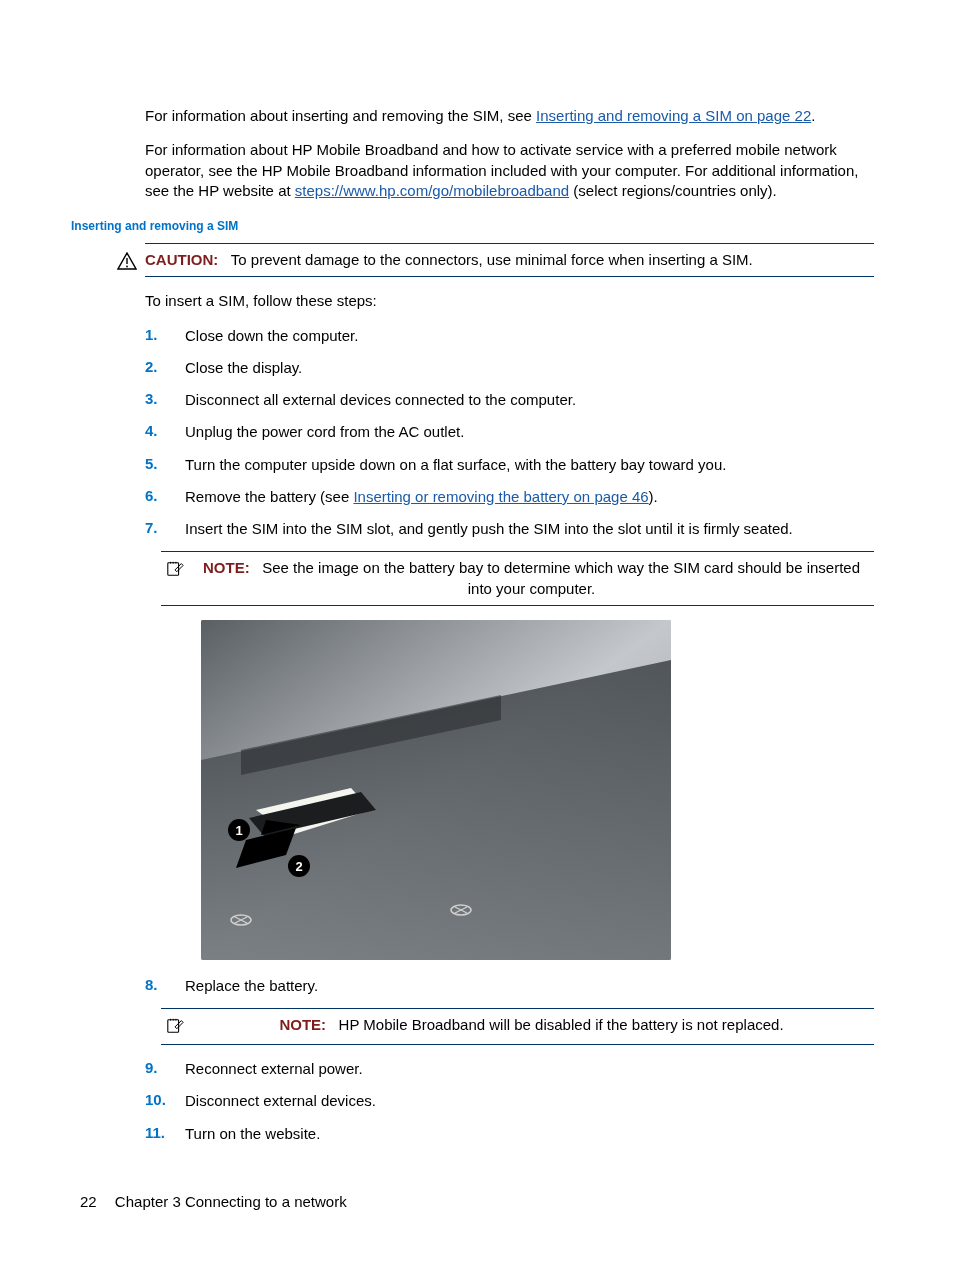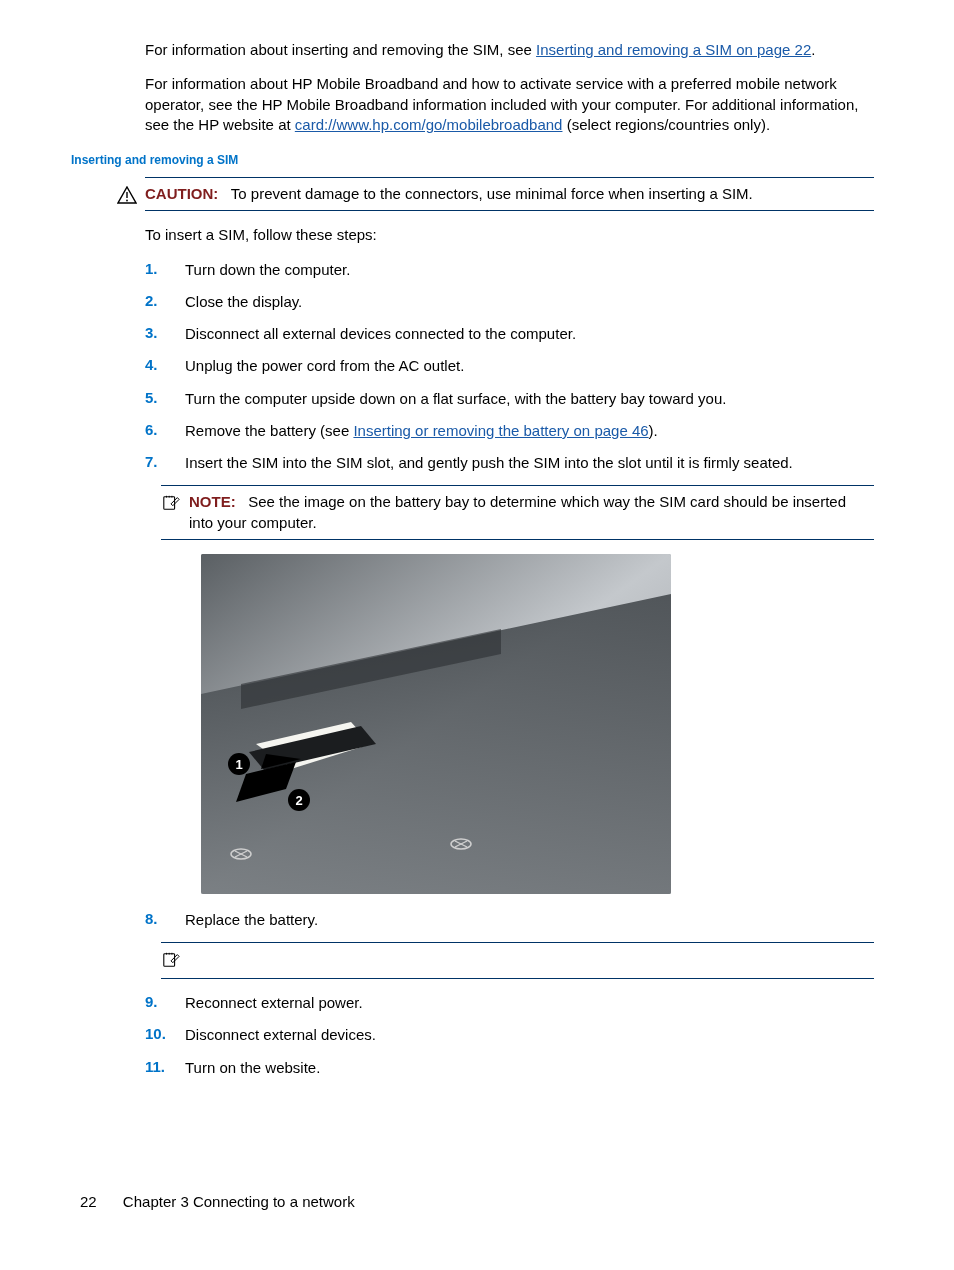--- a/index.html
+++ b/index.html
@@ -7,21 +7,21 @@
     font-size: 15px;
     color: #000;
     margin: 0;
     padding: 0;
     background: #fff;
   }
   .page {
     width: 954px;
     height: 1270px;
     position: relative;
-    padding: 40px 80px 0 80px;
+    padding: 106px 80px 0 80px;
     box-sizing: border-box;
   }
   .content {
     margin-left: 65px;
   }
   p {
     margin: 0 0 14px 0;
     line-height: 1.35;
   }
   a.link {
@@ -59,20 +59,21 @@
     color: #7f1d1d;
     font-weight: bold;
   }
   .callout-inner {
     border-top: 1.5px solid #003366;
     border-bottom: 1.5px solid #003366;
     padding: 6px 0;
     margin: 4px 0 14px 0;
     display: flex;
     align-items: flex-start;
+    text-align: center;
   }
   .callout-inner .icon-col {
     width: 28px;
     flex: 0 0 28px;
     padding-top: 2px;
   }
   .callout-inner .text-col {
     flex: 1;
     line-height: 1.35;
   }
@@ -103,34 +104,34 @@
     border-radius: 2px;
     position: relative;
     overflow: hidden;
   }
   .footer {
     position: absolute;
     bottom: 60px;
     left: 80px;
     font-size: 15px;
   }
-  .footer .pagenum { margin-right: 22px; }
+  .footer .pagenum { margin-right: 14px; }
 </style>
 </head>
 <body>
 
 <div class="page">
   <div class="content">
 
     <p>
       <span>For information about inserting and removing the SIM, see </span><a href="#" class="link">Inserting and removing a SIM on page 22</a><span>.</span>
     </p>
 
     <p>
-      <span>For information about HP Mobile Broadband and how to activate service with a preferred mobile network operator, see the HP Mobile Broadband information included with your computer. For additional information, see the HP website at </span><a href="#" class="link">card://www.hp.com/go/mobilebroadband</a><span> (select regions/countries only).</span>
+      <span>For information about HP Mobile Broadband and how to activate service with a preferred mobile network operator, see the HP Mobile Broadband information included with your computer. For additional information, see the HP website at </span><a href="#" class="link">steps://www.hp.com/go/mobilebroadband</a><span> (select regions/countries only).</span>
     </p>
 
     <h2 class="section-heading">Inserting and removing a SIM</h2>
 
     <div class="callout">
       <div class="icon-col">
         <svg width="20" height="18" viewBox="0 0 20 18">
           <path d="M10 1 L19 17 L1 17 Z" fill="none" stroke="#000" stroke-width="1.4"></path>
           <line x1="10" y1="6" x2="10" y2="12" stroke="#000" stroke-width="1.4"></line>
           <circle cx="10" cy="14.5" r="0.9" fill="#000"></circle>
@@ -139,21 +140,21 @@
       <div class="text-col">
         <span class="callout-label">CAUTION:</span>&nbsp;&nbsp;&nbsp;<span>To prevent damage to the connectors, use minimal force when inserting a SIM.</span>
       </div>
     </div>
 
     <p>To insert a SIM, follow these steps:</p>
 
     <ol class="steps" id="steps-a">
         <li>
           <span class="num">1.</span>
-          <span class="step-body">Turn down the computer.</span>
+          <span class="step-body">Close down the computer.</span>
         </li>
         <li>
           <span class="num">2.</span>
           <span class="step-body">Close the display.</span>
         </li>
         <li>
           <span class="num">3.</span>
           <span class="step-body">Disconnect all external devices connected to the computer.</span>
         </li>
         <li>
@@ -240,20 +241,23 @@
       <div class="callout-inner">
         <div class="icon-col">
           <svg width="20" height="18" viewBox="0 0 22 20">
             <rect x="3" y="3" width="12" height="14" rx="1" fill="none" stroke="#000" stroke-width="1.2"></rect>
             <line x1="6" y1="2" x2="6" y2="4" stroke="#000" stroke-width="1"></line>
             <line x1="9" y1="2" x2="9" y2="4" stroke="#000" stroke-width="1"></line>
             <line x1="12" y1="2" x2="12" y2="4" stroke="#000" stroke-width="1"></line>
             <path d="M13 13 L20 6 L18 4 L11 11 Z" fill="none" stroke="#000" stroke-width="1.1"></path>
           </svg>
         </div>
+        <div class="text-col">
+          <span class="callout-label">NOTE:</span>&nbsp;&nbsp;&nbsp;<span>HP Mobile Broadband will be disabled if the battery is not replaced.</span>
+        </div>
       </div>
     </div>
 
     <ol class="steps" id="steps-b">
         <li>
           <span class="num">9.</span>
           <span class="step-body">Reconnect external power.</span>
         </li>
         <li>
           <span class="num">10.</span>

